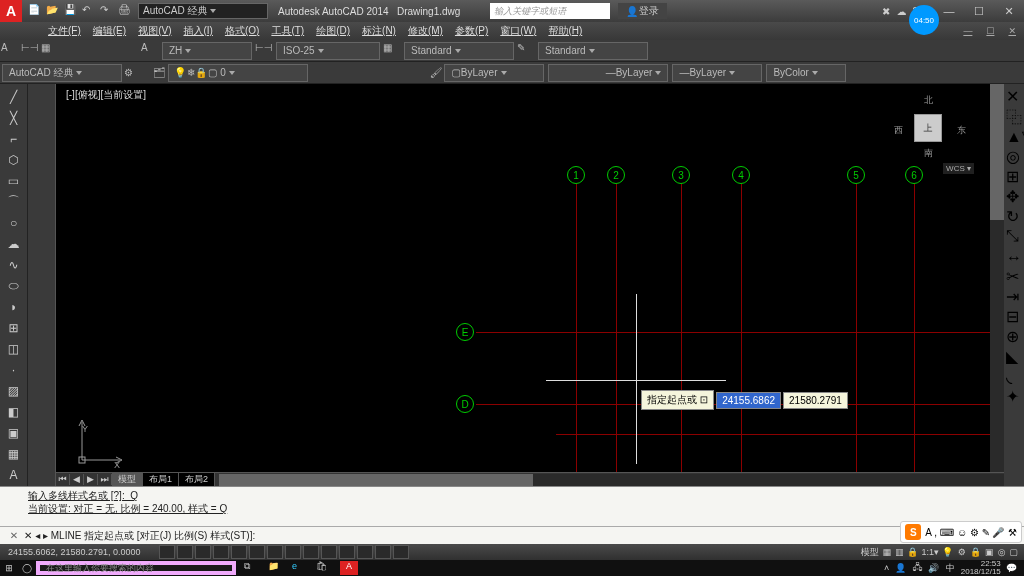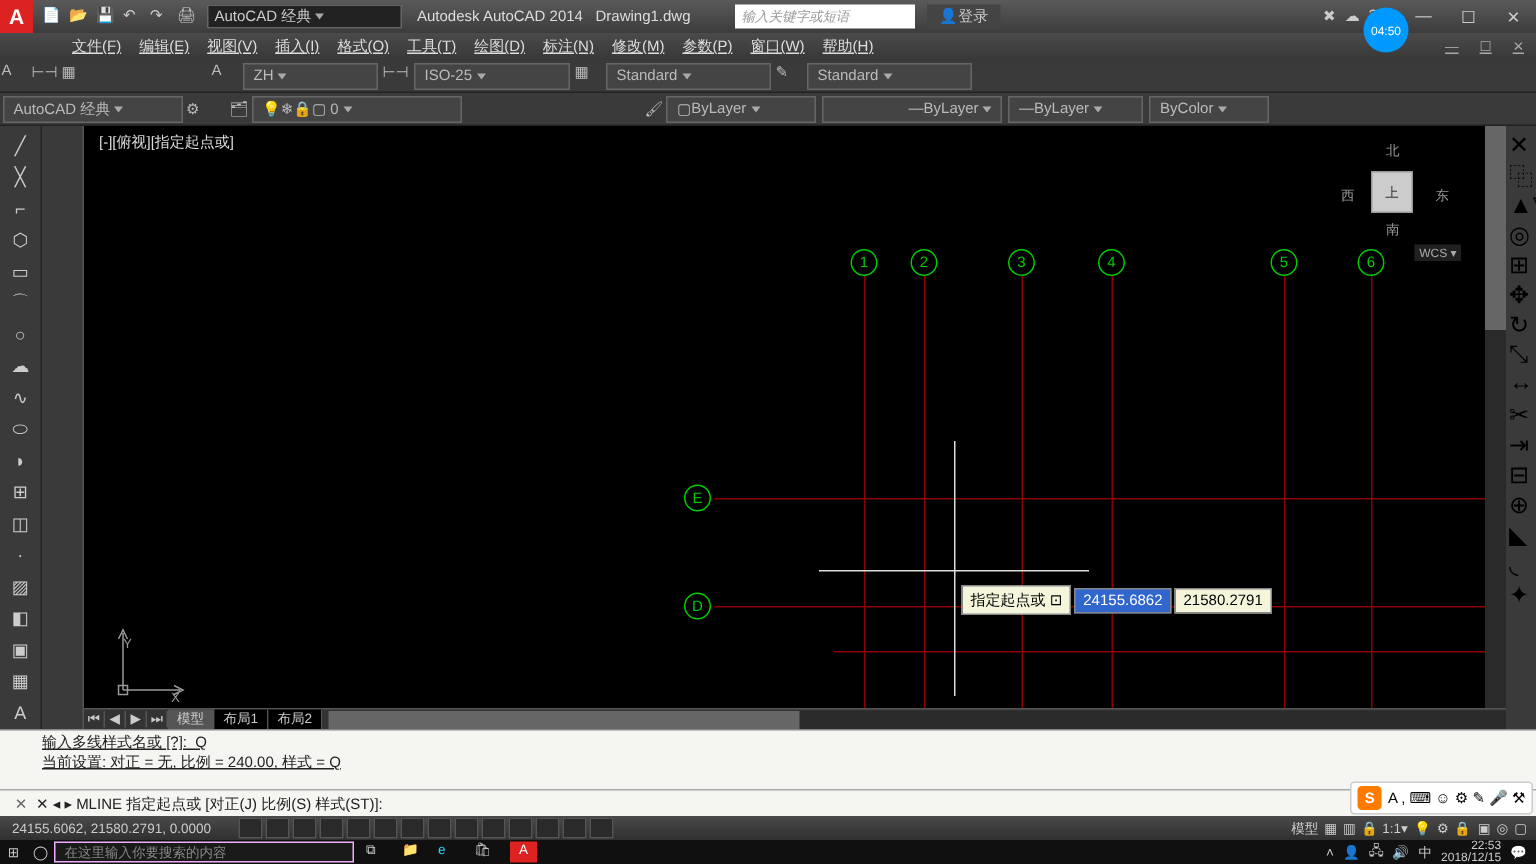--- a/index.html
+++ b/index.html
@@ -99,21 +99,21 @@
 
 .statusbar { position:absolute; left:0; right:0; bottom:16px; height:16px; background:linear-gradient(#4a4a4a,#303030); display:flex; align-items:center; font-size:9px; color:#ccc; }
 .statusbar .coords { padding:0 8px; }
 .statusbar .toggles { display:flex; gap:2px; margin-left:10px; }
 .statusbar .toggles span { width:16px; height:14px; background:#2a2a2a; border:1px solid #555; }
 .statusbar .right { margin-left:auto; display:flex; align-items:center; gap:4px; padding-right:6px; }
 
 
 .taskbar { position:absolute; left:0; right:0; bottom:0; height:16px; background:#101010; display:flex; align-items:center; font-size:9px; color:#ccc; }
 .taskbar .start { width:18px; height:16px; display:flex; align-items:center; justify-content:center; }
-.taskbar .search-tb { flex:0 0 200px; height:14px; background:#1a1a1a; border:1px solid #f0abfc; padding:0 6px; display:flex; align-items:center; color:#888; }
+.taskbar .search-tb { flex:0 0 200px; height:14px; background:#1a1a1a; border:4px solid #f0abfc; padding:0 6px; display:flex; align-items:center; color:#888; }
 .taskbar .tb-icons { display:flex; gap:6px; margin-left:8px; }
 .taskbar .tb-icons span { width:18px; height:14px; }
 .taskbar .tray { margin-left:auto; display:flex; align-items:center; gap:6px; padding-right:6px; }
 .taskbar .clock { text-align:right; line-height:8px; font-size:8px; }
 
 
 .ime-pop { position:absolute; right:2px; bottom:33px; background:#fff; border:1px solid #ccc; border-radius:3px; padding:2px 4px; display:flex; align-items:center; gap:4px; font-size:10px; z-index:50; }
 .ime-pop .s-logo { width:16px; height:16px; background:#ff7a00; border-radius:3px; color:#fff; display:flex; align-items:center; justify-content:center; font-weight:bold; }
 
 .tri { display:inline-block; width:0; height:0; border-left:3px solid transparent; border-right:3px solid transparent; border-top:4px solid #aaa; margin-left:3px; }
@@ -238,21 +238,21 @@
     <div class="tool">·</div>
     <div class="tool">▨</div>
     <div class="tool">◧</div>
     <div class="tool">▣</div>
     <div class="tool">▦</div>
     <div class="tool">A</div>
   </div>
   <div class="left-tools2"></div>
 
   <div class="canvas-wrap">
-    <div class="viewport-label">[-][俯视][指定起点或]</div>
+    <div class="viewport-label">[-][俯视][当前设置]</div>
 
     <div class="viewcube">
       <div class="dir" style="top:0;left:30px">北</div>
       <div class="dir" style="top:30px;left:0">西</div>
       <div class="dir" style="top:30px;right:8px">东</div>
       <div class="dir" style="bottom:14px;left:30px">南</div>
       <div class="cube">上</div>
       <div class="wcs">WCS ▾</div>
     </div>
 

